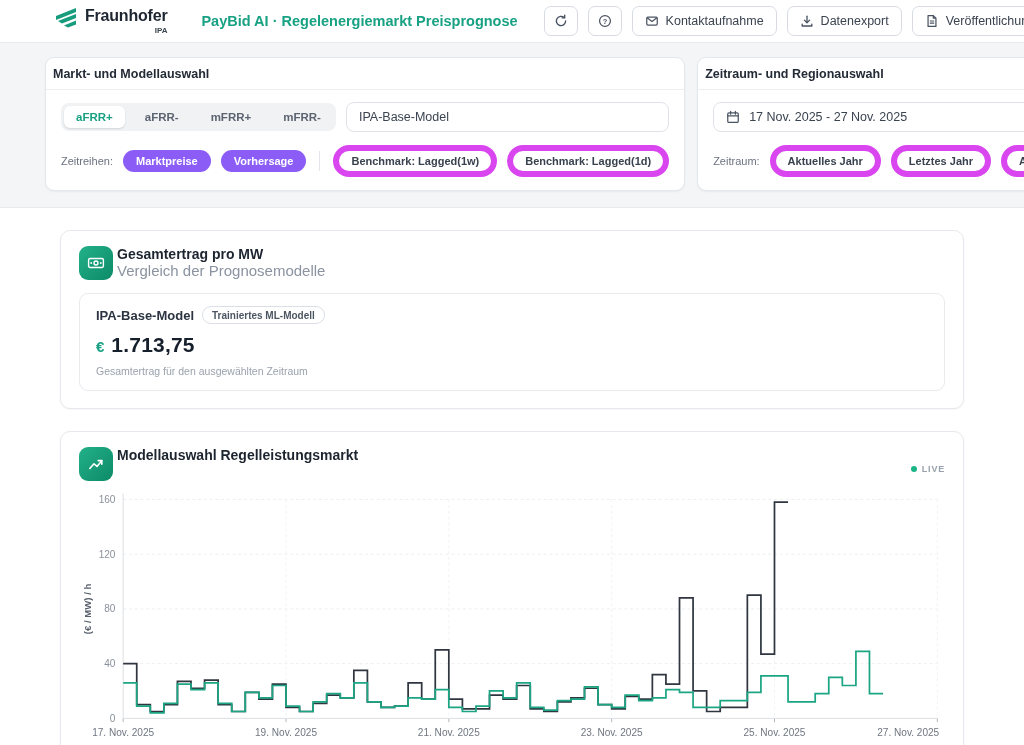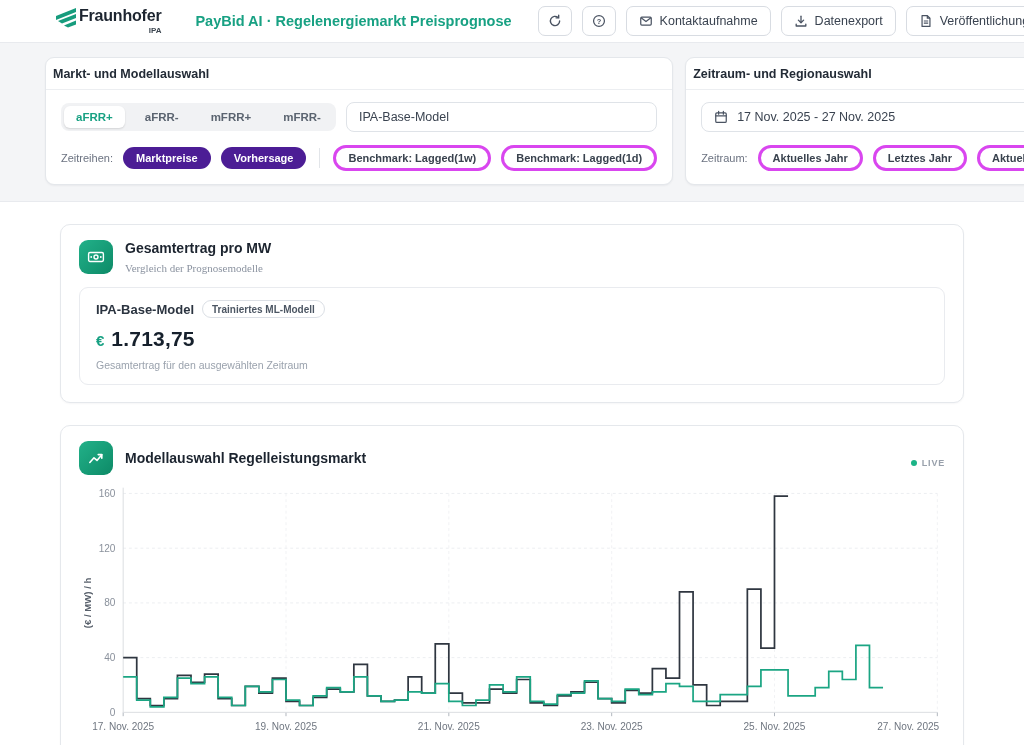--- a/index.html
+++ b/index.html
@@ -3,21 +3,21 @@
 <meta charset="utf-8">
 <style>
   html,body{margin:0;padding:0;}
   body{width:1024px;height:745px;overflow:hidden;background:#fff;
        font-family:"Liberation Sans",sans-serif;color:#2b3440;}
   svg text{font-family:"Liberation Sans",sans-serif;}
 
   
   .topbar{height:42px;background:#fff;border-bottom:1px solid #e8eaee;
           display:flex;align-items:center;padding:0 46px 0 55px;gap:13px;}
-  .logo{display:flex;align-items:flex-start;}
+  .logo{display:flex;align-items:flex-start;gap:6px;}
   .logo-col{display:flex;flex-direction:column;align-items:flex-end;}
   .logo-brand{font-weight:bold;font-size:16px;color:#1d2530;line-height:1;letter-spacing:-.2px;}
   .logo-sub{font-size:8px;font-weight:bold;color:#3c4650;margin-top:2px;}
   .vdiv{width:1px;height:24px;background:#e3e6ea;margin:0 4px;}
   .app-title{color:#18a183;font-weight:bold;font-size:14.5px;white-space:nowrap;}
   .spacer{flex:1;}
   .hbtn{display:flex;align-items:center;gap:7px;height:30px;padding:0 12px;background:#fff;
         border:1px solid #d8dce2;border-radius:7px;font-size:12.5px;color:#3a4350;
         font-family:inherit;cursor:pointer;white-space:nowrap;}
   .hbtn.icon-only{width:34px;padding:0;justify-content:center;}
@@ -38,41 +38,41 @@
   .frow{display:flex;gap:10px;align-items:center;}
   .frow.first{margin-bottom:13px;}
   .seg{display:flex;background:#f1f2f4;border-radius:8px;padding:3px;gap:8px;}
   .seg button{border:none;background:transparent;font-size:11.5px;font-weight:bold;
               color:#5b6470;padding:5px 12px;border-radius:6px;font-family:inherit;cursor:pointer;}
   .seg button.active{background:#fff;color:#18a183;box-shadow:0 1px 2px rgba(0,0,0,.13);}
   .selectbox{flex:1;border:1px solid #dfe3e8;border-radius:8px;height:30px;display:flex;
              align-items:center;padding:0 12px;font-size:12.5px;color:#3a4350;background:#fff;
              box-sizing:border-box;cursor:pointer;}
   .rlabel{font-size:11px;color:#6b7280;white-space:nowrap;}
-  .pill-solid{background:#4c1d95;color:#fff;font-weight:bold;font-size:11px;padding:5px 13px;
+  .pill-solid{background:#8b5cf6;color:#fff;font-weight:bold;font-size:11px;padding:5px 13px;
               border-radius:999px;border:none;font-family:inherit;cursor:pointer;white-space:nowrap;}
-  .pill-outline{background:#fff;border:3px solid #d946ef;color:#39424e;font-weight:bold;
+  .pill-outline{background:#fff;border:6px solid #d946ef;color:#39424e;font-weight:bold;
                 font-size:11px;padding:4px 12px;border-radius:999px;font-family:inherit;
                 cursor:pointer;white-space:nowrap;}
   .sep{width:1px;height:20px;background:#e2e5e9;margin:0 3px;}
   .datebox{flex:1;border:1px solid #dfe3e8;border-radius:8px;height:30px;display:flex;
            align-items:center;gap:9px;padding:0 12px;font-size:12.5px;color:#3a4350;
            background:#fff;box-sizing:border-box;cursor:pointer;}
 
   
   .main{padding:22px 60px 0;}
   .card{border:1px solid #e5e8ec;border-radius:10px;background:#fff;
         box-shadow:0 1px 2px rgba(16,24,40,.04);box-sizing:border-box;}
   .kpi-card{padding:15px 18px 17px;margin-bottom:22px;}
-  .card-head{display:flex;gap:12px;align-items:center;}
+  .card-head{display:flex;gap:4px;}
   .sq-icon{width:34px;height:34px;border-radius:9px;flex:0 0 34px;
            background:linear-gradient(135deg,#22b189,#0d8a67);
            display:flex;align-items:center;justify-content:center;color:#fff;}
   .card-title{font-size:14px;font-weight:bold;color:#1c242f;line-height:1.15;}
-  .card-sub{font-size:11px;color:#8b93a0;margin-top:6px;font-family:Liberation Serif, serif;}
+  .card-sub{font-size:15px;color:#8b93a0;margin-top:0;}
   .kpi-inner{margin-top:13px;border:1px solid #e9ebef;border-radius:9px;padding:12px 16px 13px;}
   .kpi-model-row{display:flex;align-items:center;gap:8px;}
   .kpi-model{font-size:13px;font-weight:bold;color:#2b3440;}
   .kpi-badge{border:1px solid #dbdfe5;border-radius:999px;font-size:10px;font-weight:bold;
              color:#4c5663;padding:2.5px 9px;}
   .kpi-value-row{display:flex;align-items:baseline;gap:7px;margin-top:9px;}
   .kpi-cur{color:#18a183;font-size:15px;font-weight:bold;}
   .kpi-val{font-size:21px;font-weight:bold;color:#16202c;letter-spacing:.2px;}
   .kpi-caption{font-size:10.5px;color:#9aa2ad;margin-top:8px;}
 

